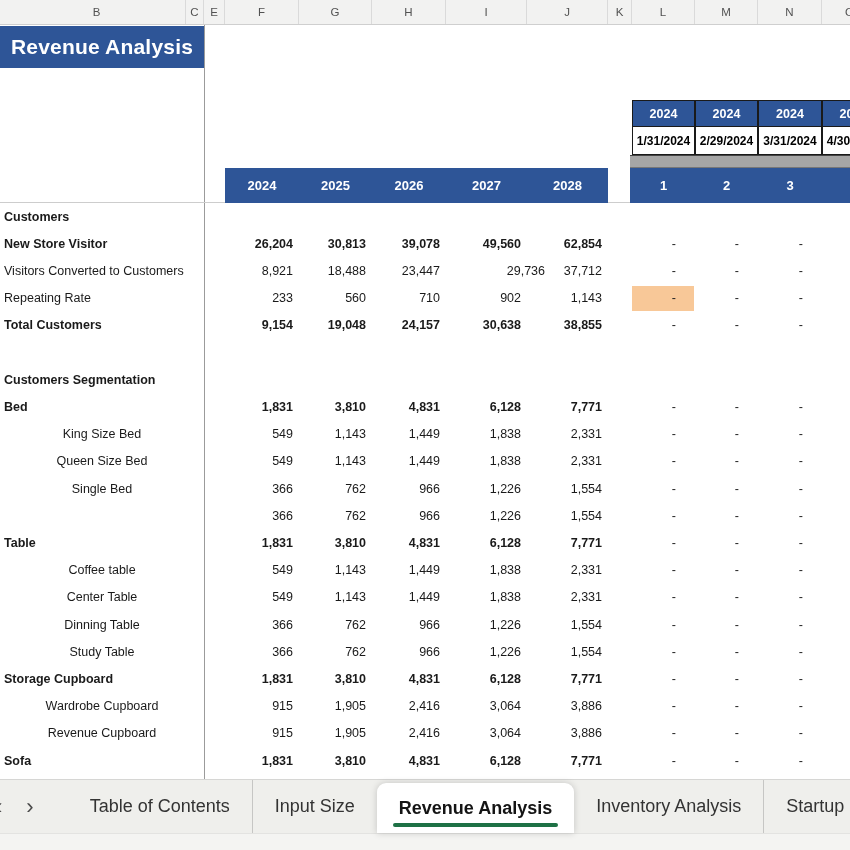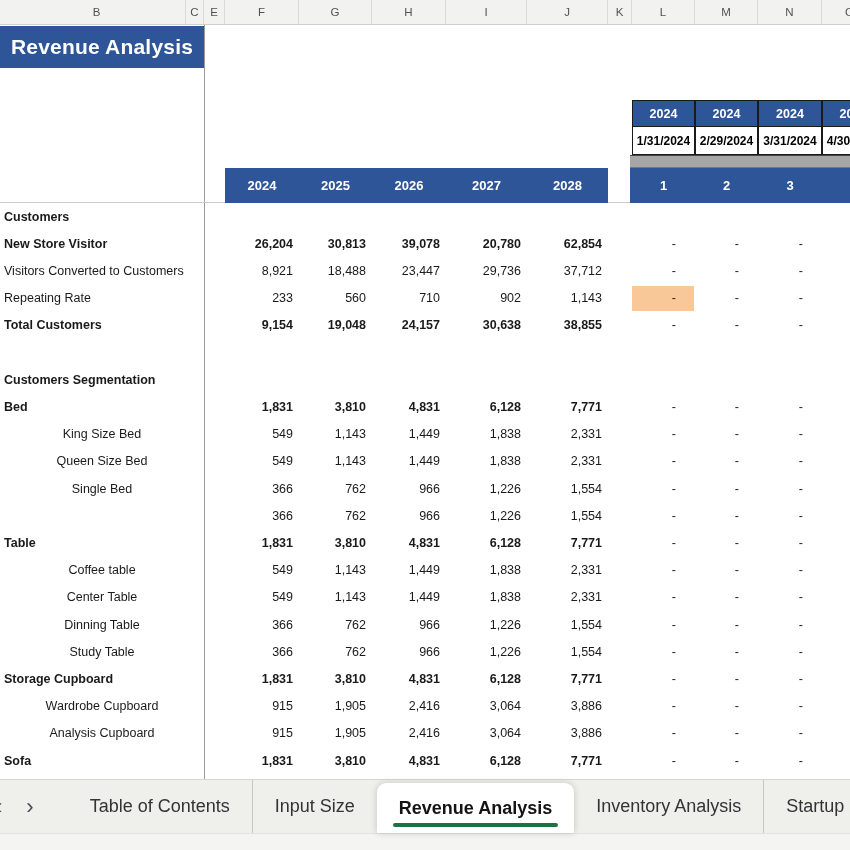--- a/index.html
+++ b/index.html
@@ -111,32 +111,32 @@
     </div>
   <div id="gridbody">
       <div class="row" style="top: 203px; text-align: right;">
         <div class="lbl bold">Customers</div>
       </div>
       <div class="row" style="top: 230.2px;">
         <div class="lbl bold">New Store Visitor</div>
         <div class="val bold" style="left: 225px; width: 74px;">26,204</div>
         <div class="val bold" style="left: 299px; width: 73px;">30,813</div>
         <div class="val bold" style="left: 372px; width: 74px;">39,078</div>
-        <div class="val bold" style="left: 446px; width: 81px;">20,780</div>
+        <div class="val bold" style="left: 446px; width: 81px;">49,560</div>
         <div class="val bold" style="left: 527px; width: 81px;">62,854</div>
         <div class="dash" style="left: 632px; width: 63px;">-</div>
         <div class="dash" style="left: 695px; width: 63px;">-</div>
         <div class="dash" style="left: 758px; width: 64px;">-</div>
       </div>
       <div class="row" style="top: 257.4px;">
         <div class="lbl">Visitors Converted to Customers</div>
         <div class="val" style="left: 225px; width: 74px;">8,921</div>
         <div class="val" style="left: 299px; width: 73px;">18,488</div>
         <div class="val" style="left: 372px; width: 74px;">23,447</div>
-        <div class="val" style="left: 446px; width: 81px;">29,736</div>
+        <div class="val" style="left: 470px; width: 81px;">29,736</div>
         <div class="val" style="left: 527px; width: 81px;">37,712</div>
         <div class="dash" style="left: 632px; width: 63px;">-</div>
         <div class="dash" style="left: 695px; width: 63px;">-</div>
         <div class="dash" style="left: 758px; width: 64px;">-</div>
       </div>
       <div class="row" style="top: 284.6px;">
         <div class="lbl">Repeating Rate</div>
         <div class="hl" style="left: 632px; width: 62px;"></div>
         <div class="val" style="left: 225px; width: 74px;">233</div>
         <div class="val" style="left: 299px; width: 73px;">560</div>
@@ -287,21 +287,21 @@
         <div class="val" style="left: 225px; width: 74px;">915</div>
         <div class="val" style="left: 299px; width: 73px;">1,905</div>
         <div class="val" style="left: 372px; width: 74px;">2,416</div>
         <div class="val" style="left: 446px; width: 81px;">3,064</div>
         <div class="val" style="left: 527px; width: 81px;">3,886</div>
         <div class="dash" style="left: 632px; width: 63px;">-</div>
         <div class="dash" style="left: 695px; width: 63px;">-</div>
         <div class="dash" style="left: 758px; width: 64px;">-</div>
       </div>
       <div class="row" style="top: 719.8px;">
-        <div class="lbl sub">Analysis Cupboard</div>
+        <div class="lbl sub">Revenue Cupboard</div>
         <div class="val" style="left: 225px; width: 74px;">915</div>
         <div class="val" style="left: 299px; width: 73px;">1,905</div>
         <div class="val" style="left: 372px; width: 74px;">2,416</div>
         <div class="val" style="left: 446px; width: 81px;">3,064</div>
         <div class="val" style="left: 527px; width: 81px;">3,886</div>
         <div class="dash" style="left: 632px; width: 63px;">-</div>
         <div class="dash" style="left: 695px; width: 63px;">-</div>
         <div class="dash" style="left: 758px; width: 64px;">-</div>
       </div>
       <div class="row" style="top: 747px;">

